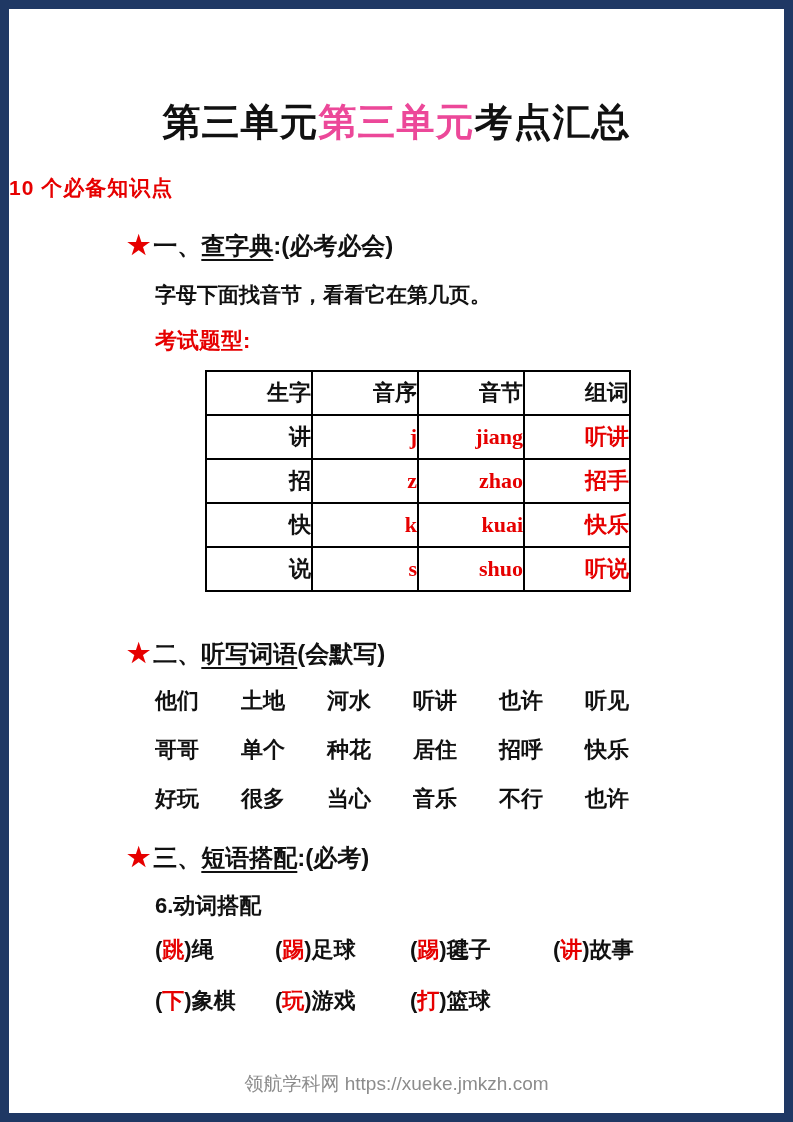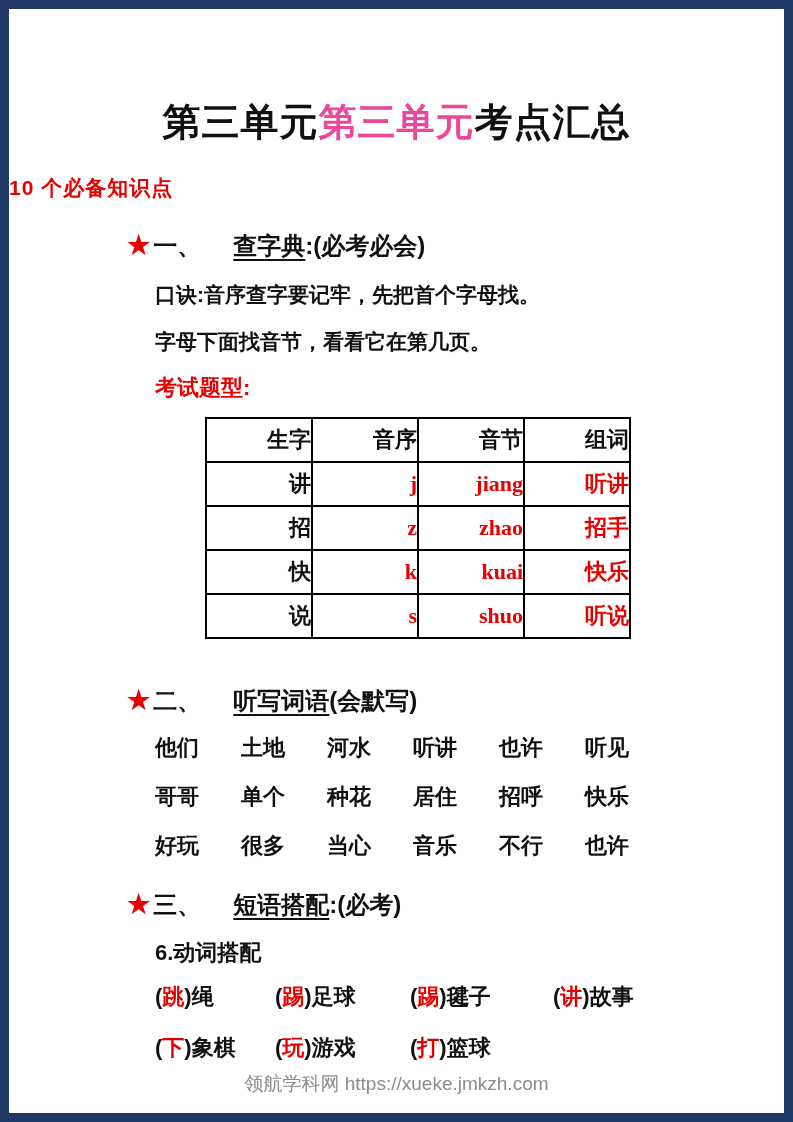--- a/index.html
+++ b/index.html
@@ -5,21 +5,21 @@
   html,body{margin:0;padding:0;}
   body{background:#ffffff;font-family:"Liberation Sans",sans-serif;}
   .page{position:relative;width:793px;height:1122px;margin:0 auto;background:#ffffff;
         border:9px solid #1f3864;box-sizing:border-box;overflow:hidden;}
   .title{margin-top:88px;text-align:center;font-size:38px;font-weight:bold;color:#111;letter-spacing:1px;}
   .title .red{color:#ec4899;}
   .subtitle{margin-top:26px;font-size:21px;font-weight:bold;color:#e60000;letter-spacing:1px;}
   .body{padding-left:118px;padding-right:70px;}
   .section-heading{margin-top:28px;font-size:24px;font-weight:bold;color:#111;}
   .section-heading .star{color:#e60000;font-size:26px;margin-right:3px;}
-  .section-heading .u{text-decoration:underline;text-underline-offset:5px;text-decoration-thickness:2px;margin-left:32px;}
+  .section-heading .u{text-decoration:underline;text-underline-offset:5px;text-decoration-thickness:2px;}
   .body-line{margin-left:28px;margin-top:19px;font-size:21px;font-weight:bold;color:#111;}
   .exam-label{margin-left:28px;margin-top:17px;font-size:22px;font-weight:bold;color:#e60000;}
   .exam-table{margin-left:78px;margin-top:14px;border-collapse:collapse;}
   .exam-table th,.exam-table td{border:2px solid #000;width:104px;height:42px;text-align:right;
         vertical-align:middle;font-weight:bold;font-size:22px;padding:0;}
   .exam-table th{color:#111;}
   .c-black{color:#111;}
   .c-red{color:#e60000;}
   .pinyin{font-family:"Liberation Serif",serif;}
   .word-grid{margin-left:28px;margin-top:16px;display:grid;grid-template-columns:repeat(6,86px);
@@ -36,21 +36,20 @@
 <div class="page">
 
   <div class="title"><span>第三单元</span><span class="red">第三单元</span><span>考点汇总</span></div>
 
   <div class="subtitle">10 个必备知识点</div>
 
   <div class="body">
 
     <div class="section-heading"><span class="star">★</span><span>一、</span><span class="u">查字典</span><span>:(必考必会)</span></div>
 
-    <div class="body-line">口诀:音序查字要记牢，先把首个字母找。</div>
     <div class="body-line">字母下面找音节，看看它在第几页。</div>
     <div class="exam-label">考试题型:</div>
 
     <table class="exam-table">
       <tbody>
           <tr>
         <th>生字</th>
         <th>音序</th>
         <th>音节</th>
         <th>组词</th>

